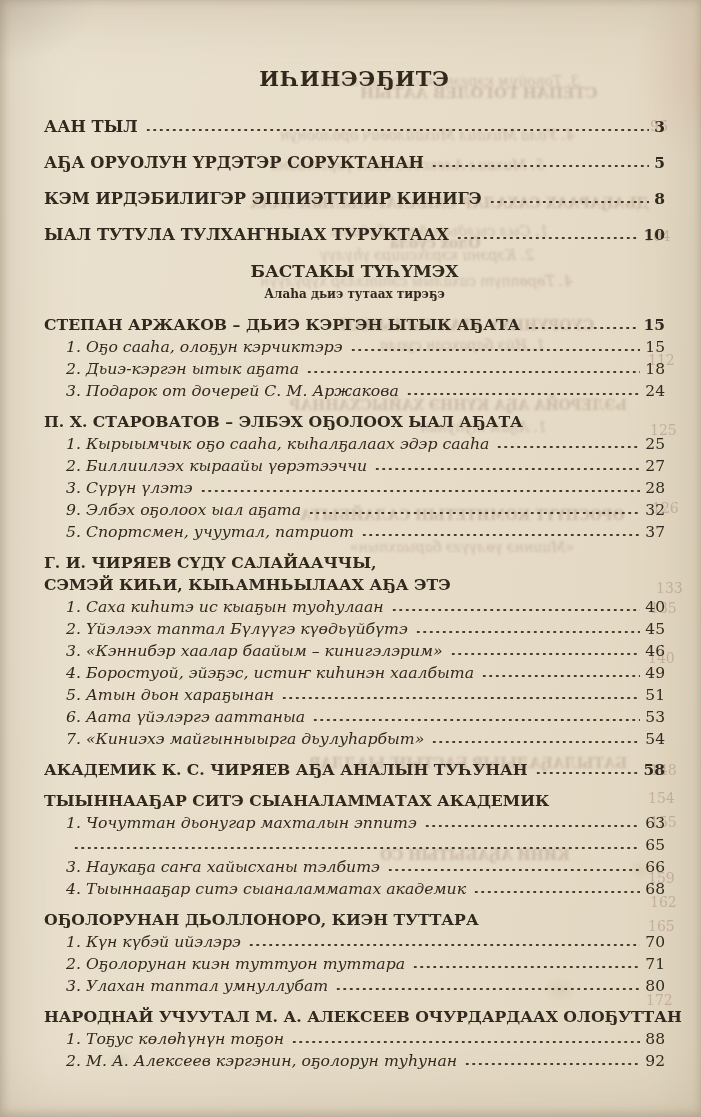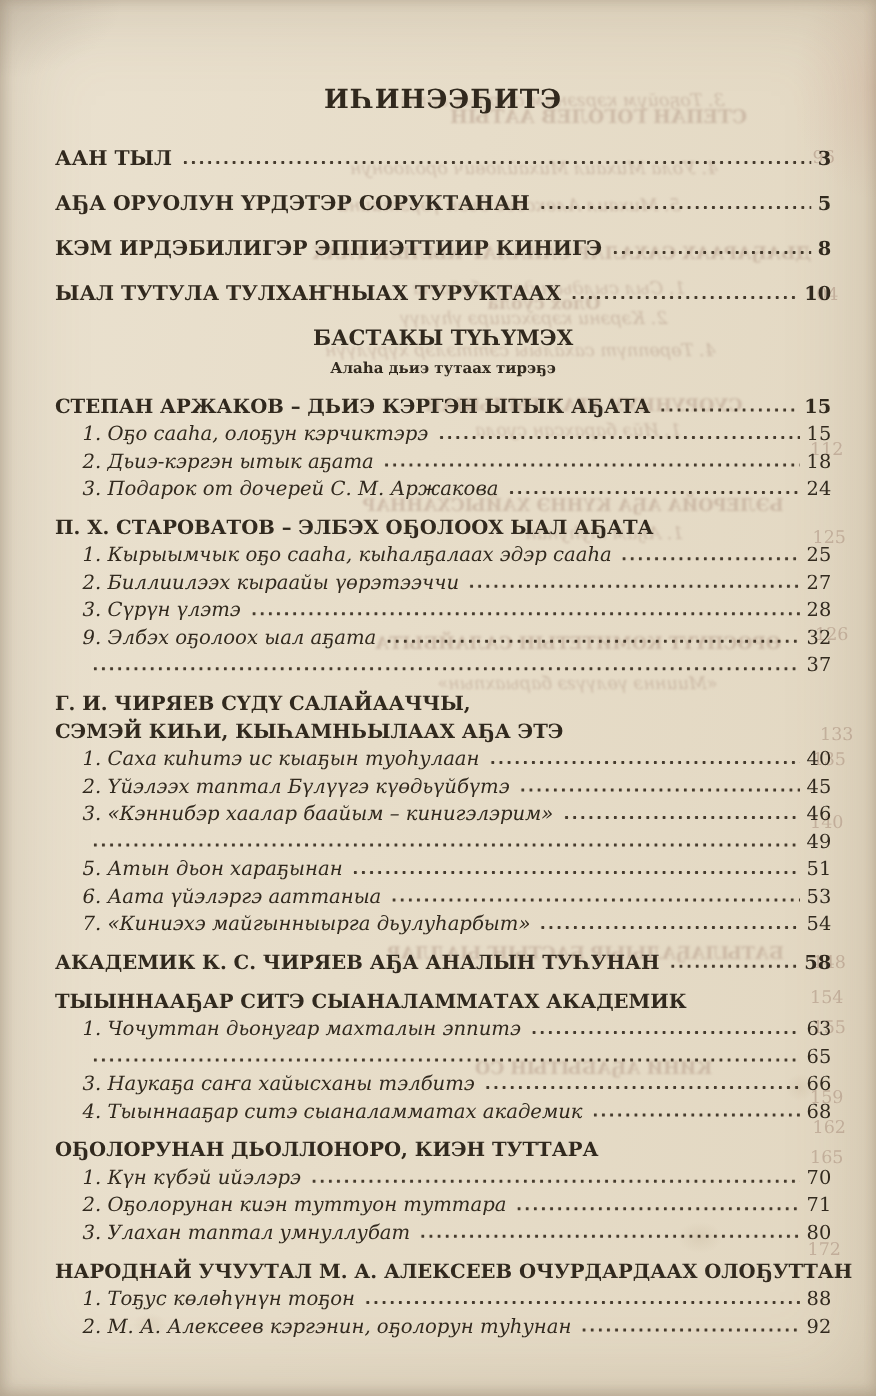--- a/index.html
+++ b/index.html
@@ -180,20 +180,21 @@
             <span class="label">3. Сүрүн үлэтэ</span>
             <span class="leader"></span>
             <span class="page-num">28</span>
           </div>
           <div class="row item-row">
             <span class="label">9. Элбэх оҕолоох ыал аҕата</span>
             <span class="leader"></span>
             <span class="page-num">32</span>
           </div>
           <div class="row item-row">
+            <span class="label">5. Спортсмен, учуутал, патриот</span>
             <span class="leader"></span>
             <span class="page-num">37</span>
           </div>
         </div>
         <div class="section">
           <div class="row heading-row">
             <span class="label">Г. И. ЧИРЯЕВ СҮДҮ САЛАЙААЧЧЫ,</span>
           </div>
           <div class="row heading-row">
             <span class="label">СЭМЭЙ КИҺИ, КЫҺАМНЬЫЛААХ АҔА ЭТЭ</span>
@@ -207,20 +208,21 @@
             <span class="label">2. Үйэлээх таптал Бүлүүгэ күөдьүйбүтэ</span>
             <span class="leader"></span>
             <span class="page-num">45</span>
           </div>
           <div class="row item-row">
             <span class="label">3. «Кэннибэр хаалар баайым – кинигэлэрим»</span>
             <span class="leader"></span>
             <span class="page-num">46</span>
           </div>
           <div class="row item-row">
+            <span class="label">4. Боростуой, эйэҕэс, истиҥ киһинэн хаалбыта</span>
             <span class="leader"></span>
             <span class="page-num">49</span>
           </div>
           <div class="row item-row">
             <span class="label">5. Атын дьон хараҕынан</span>
             <span class="leader"></span>
             <span class="page-num">51</span>
           </div>
           <div class="row item-row">
             <span class="label">6. Аата үйэлэргэ ааттаныа</span>

